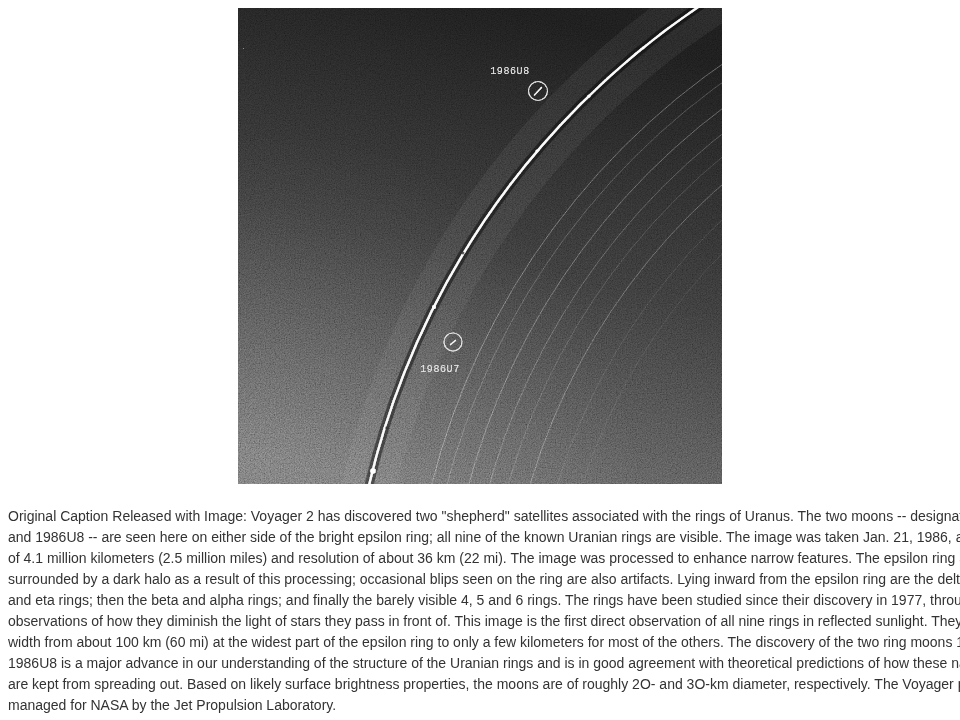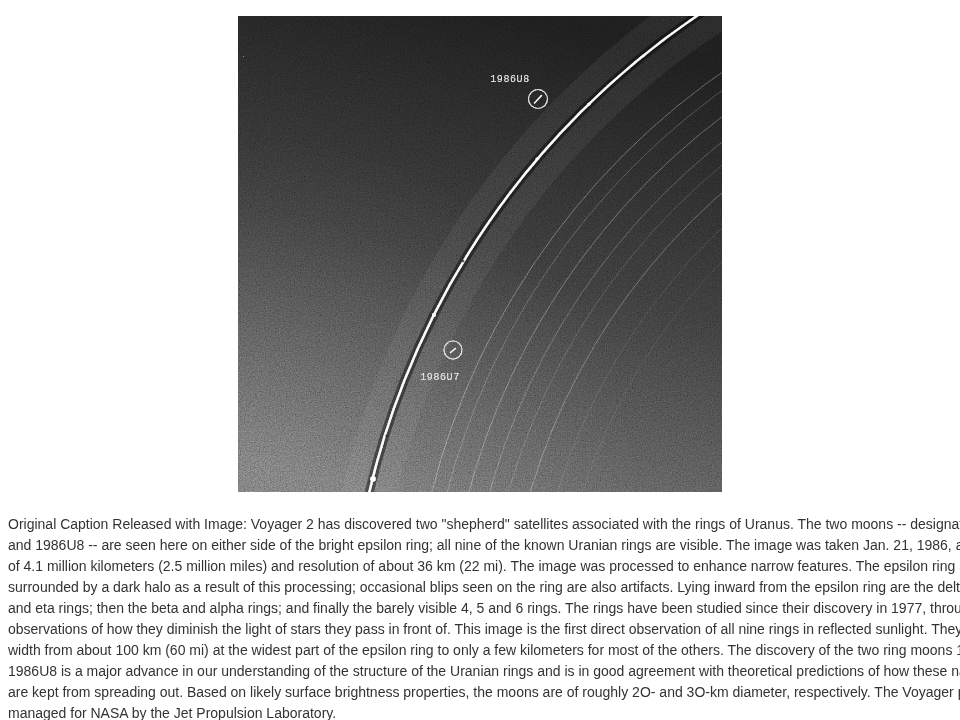--- a/index.html
+++ b/index.html
@@ -13,21 +13,21 @@
   }
   .page {
     position: relative;
     width: 960px;
     height: 720px;
     background: #ffffff;
   }
   figure.photo {
     width: 484px;
     height: 476px;
-    margin: 16px auto 0 auto;
+    margin: 8px auto 0 auto;
     padding: 0;
     line-height: 0;
   }
   #annot-layer text {
     font-family: "Liberation Mono", "DejaVu Sans Mono", monospace;
     font-size: 10px;
     letter-spacing: 0.6px;
   }
   .caption {
     margin: 22px 8px 0 8px;

